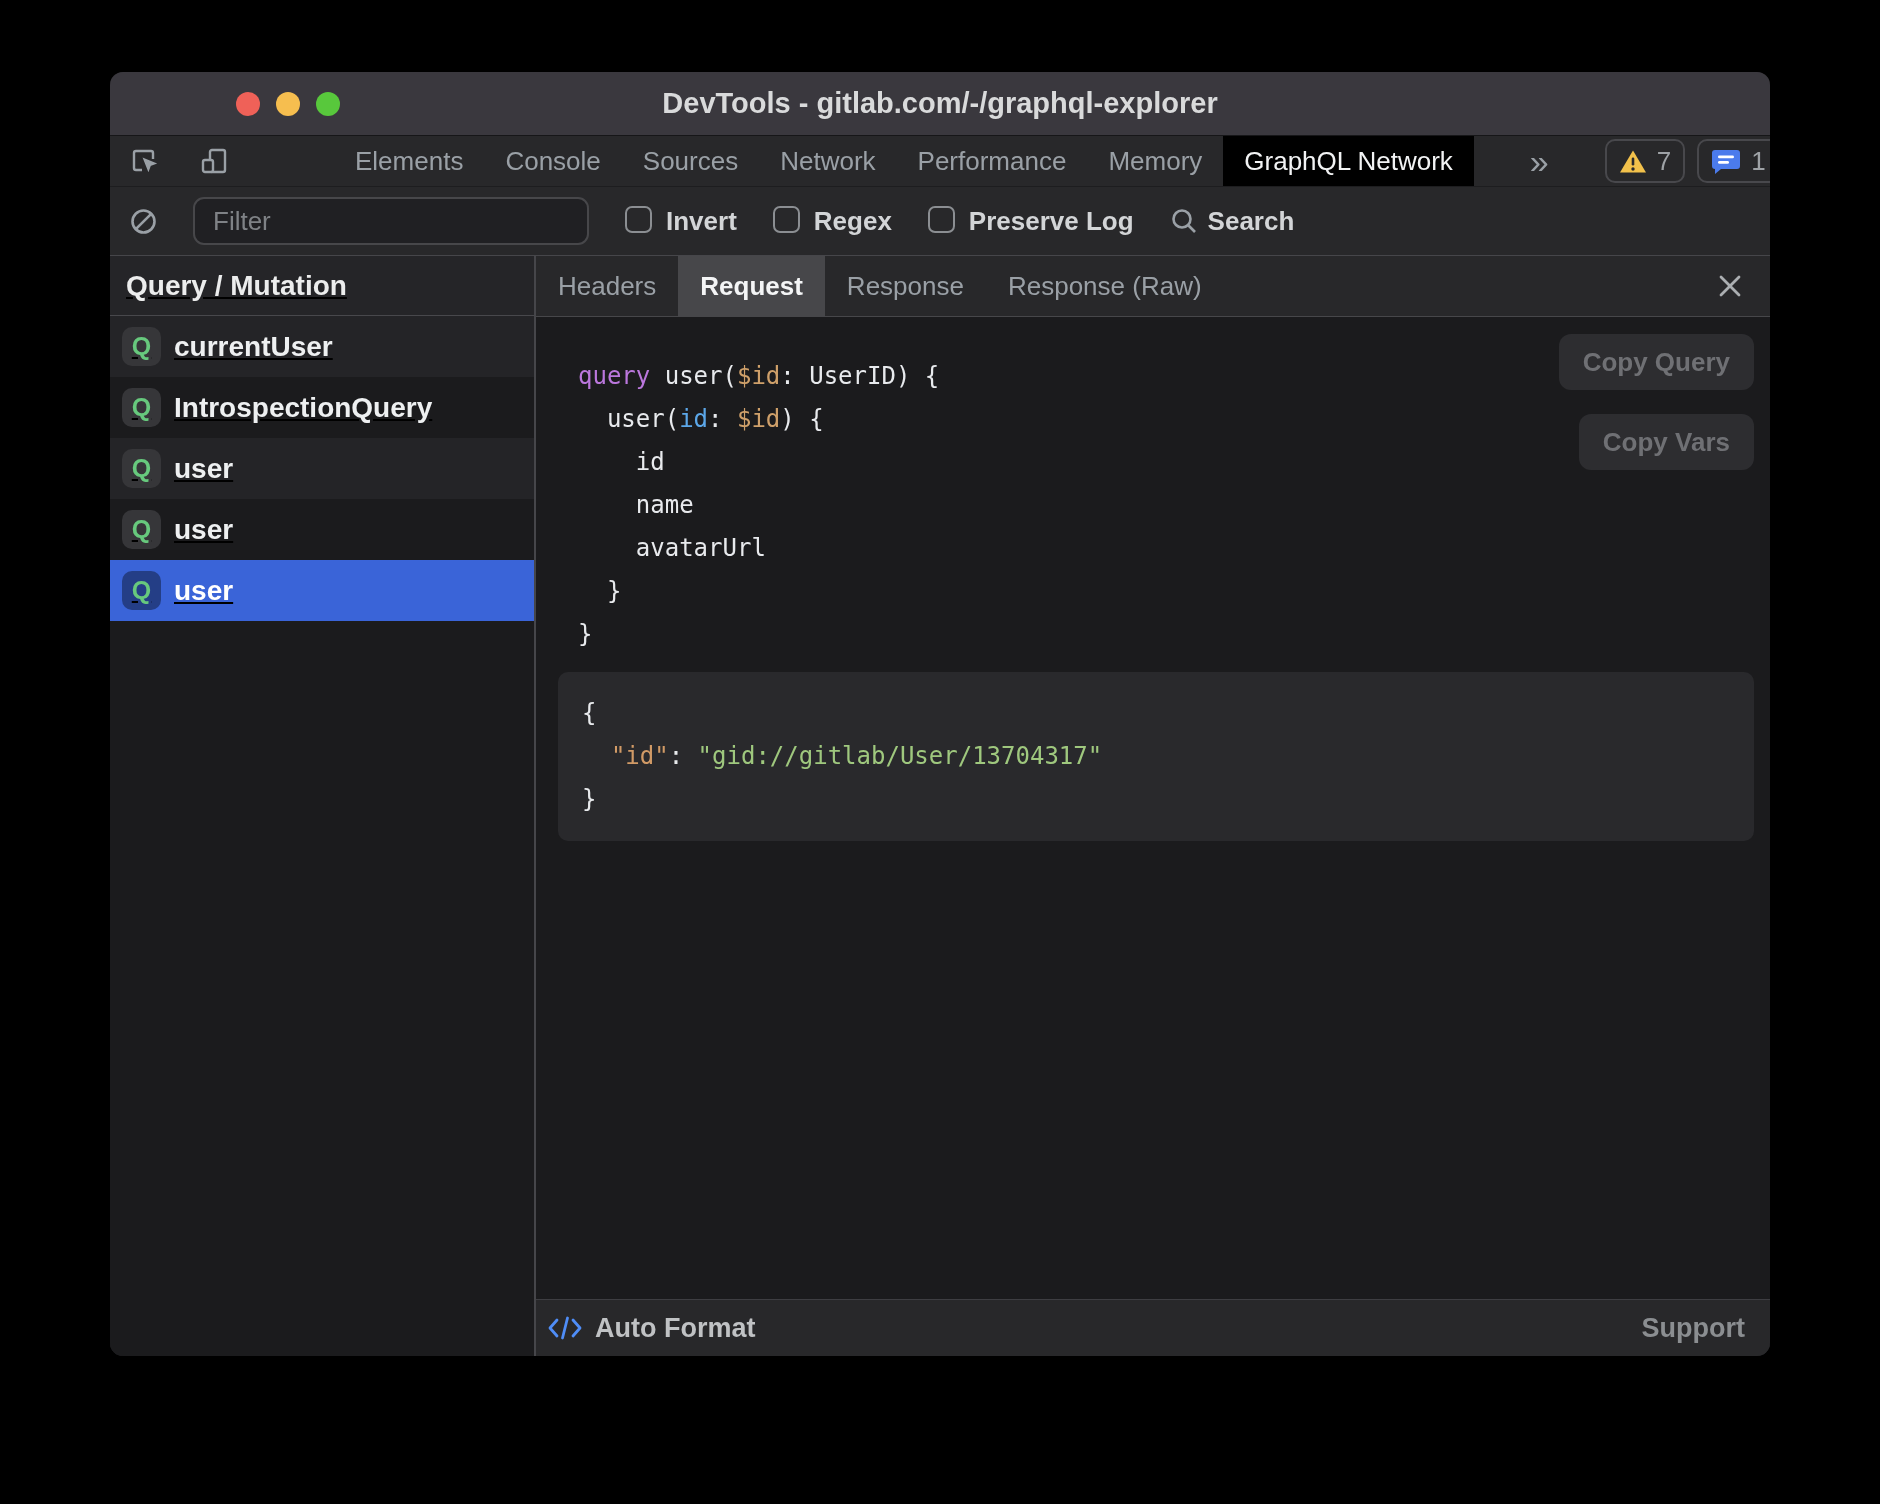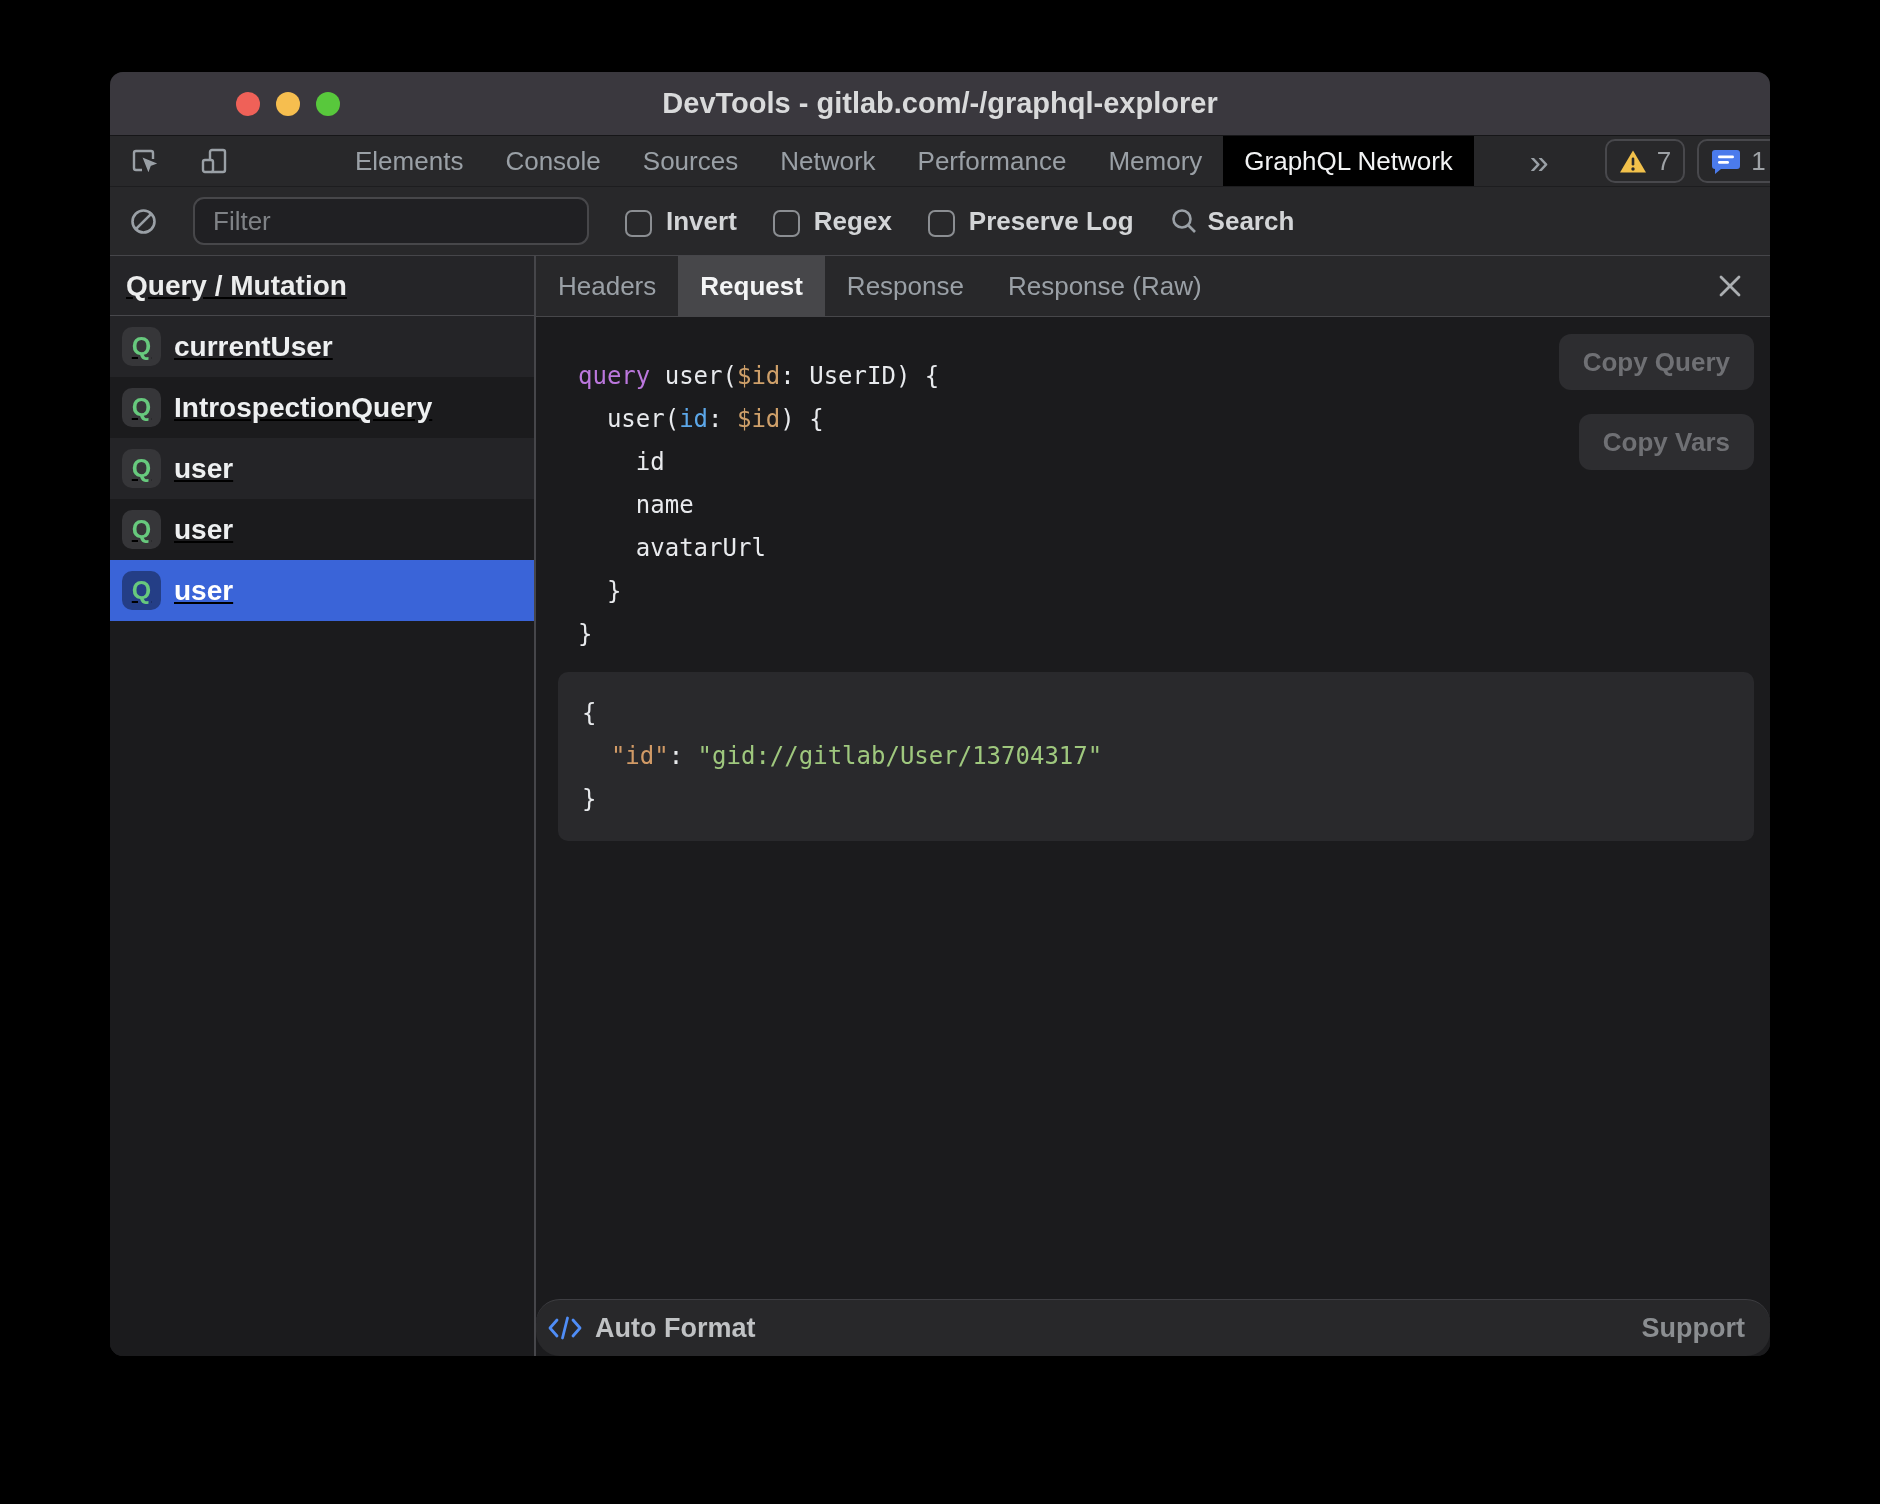--- a/index.html
+++ b/index.html
@@ -32,21 +32,21 @@
   .kebab{display:flex;flex-direction:column;gap:5px;align-items:center;justify-content:center;width:34px;}
   .kebab i{width:5px;height:5px;border-radius:50%;background:#9aa0a6;}
 
   
   .filterbar{height:68px;flex:0 0 auto;background:#28282a;display:flex;align-items:center;gap:36px;
              padding:0 24px 0 20px;border-bottom:1px solid #46464a;}
   .filter-input{width:396px;height:48px;box-sizing:border-box;background:#202023;border:2px solid #47474a;
                 border-radius:11px;color:#f97316;font-size:26px;padding:0 18px;outline:none;
                 font-family:"Liberation Sans",sans-serif;}
   .filter-input::placeholder{color:#7f8286;}
-  .check{display:flex;align-items:flex-end;gap:14px;font-size:26px;font-weight:600;color:#d3d5d7;}
+  .check{display:flex;align-items:flex-start;gap:14px;font-size:26px;font-weight:600;color:#d3d5d7;}
   .checkbox{width:23px;height:23px;border:2.5px solid #8b8e92;border-radius:7px;background:transparent;}
   .searchbox{display:flex;align-items:center;gap:10px;font-size:26px;font-weight:600;color:#d3d5d7;}
 
   
   .content{flex:1;display:flex;min-height:0;}
 
   
   .sidebar{width:424px;flex:0 0 auto;border-right:2px solid #46464a;display:flex;flex-direction:column;background:#1b1b1d;text-decoration:underline;}
   .sidebar-header{height:60px;flex:0 0 auto;box-sizing:border-box;display:flex;align-items:center;
                   padding-left:16px;font-size:28px;font-weight:700;color:#eceded;background:#252528;
@@ -74,21 +74,21 @@
   .code-block{margin-left:20px;}
   .code-line{white-space:pre;height:43px;}
   .tok-kw{color:#bb77dd;} .tok-var{color:#cfa06a;} .tok-arg{color:#5ca7e8;}
   .tok-key{color:#d19a66;} .tok-str{color:#9fc87e;} .tok-pl{color:#e8eaed;}
   .vars-box{margin-top:16px;background:#29292c;border-radius:10px;padding:20px 0 20px 24px;}
   .copy-buttons{position:absolute;top:17px;right:16px;display:flex;flex-direction:column;align-items:flex-end;gap:24px;}
   .copy-btn{height:56px;padding:0 24px;border-radius:12px;background:#2d2d30;color:#6f7074;font-size:26px;
             font-weight:700;font-family:"Liberation Sans",sans-serif;display:flex;align-items:center;border:none;}
 
   .detail-footer{height:56px;flex:0 0 auto;background:#28282a;border-top:1px solid #3e3e42;
-                 display:flex;align-items:center;padding:0 25px 0 12px;border-radius:24px;}
+                 display:flex;align-items:center;padding:0 25px 0 12px;}
   .auto-format{display:flex;align-items:center;gap:13px;font-size:27px;font-weight:700;color:#c0c2c4;}
   .support{margin-left:auto;font-size:27px;font-weight:700;color:#8b8e91;}
 
   svg{display:block;}
 </style>
 </head>
 <body>
 
 <div class="canvas">
   <div class="window">

